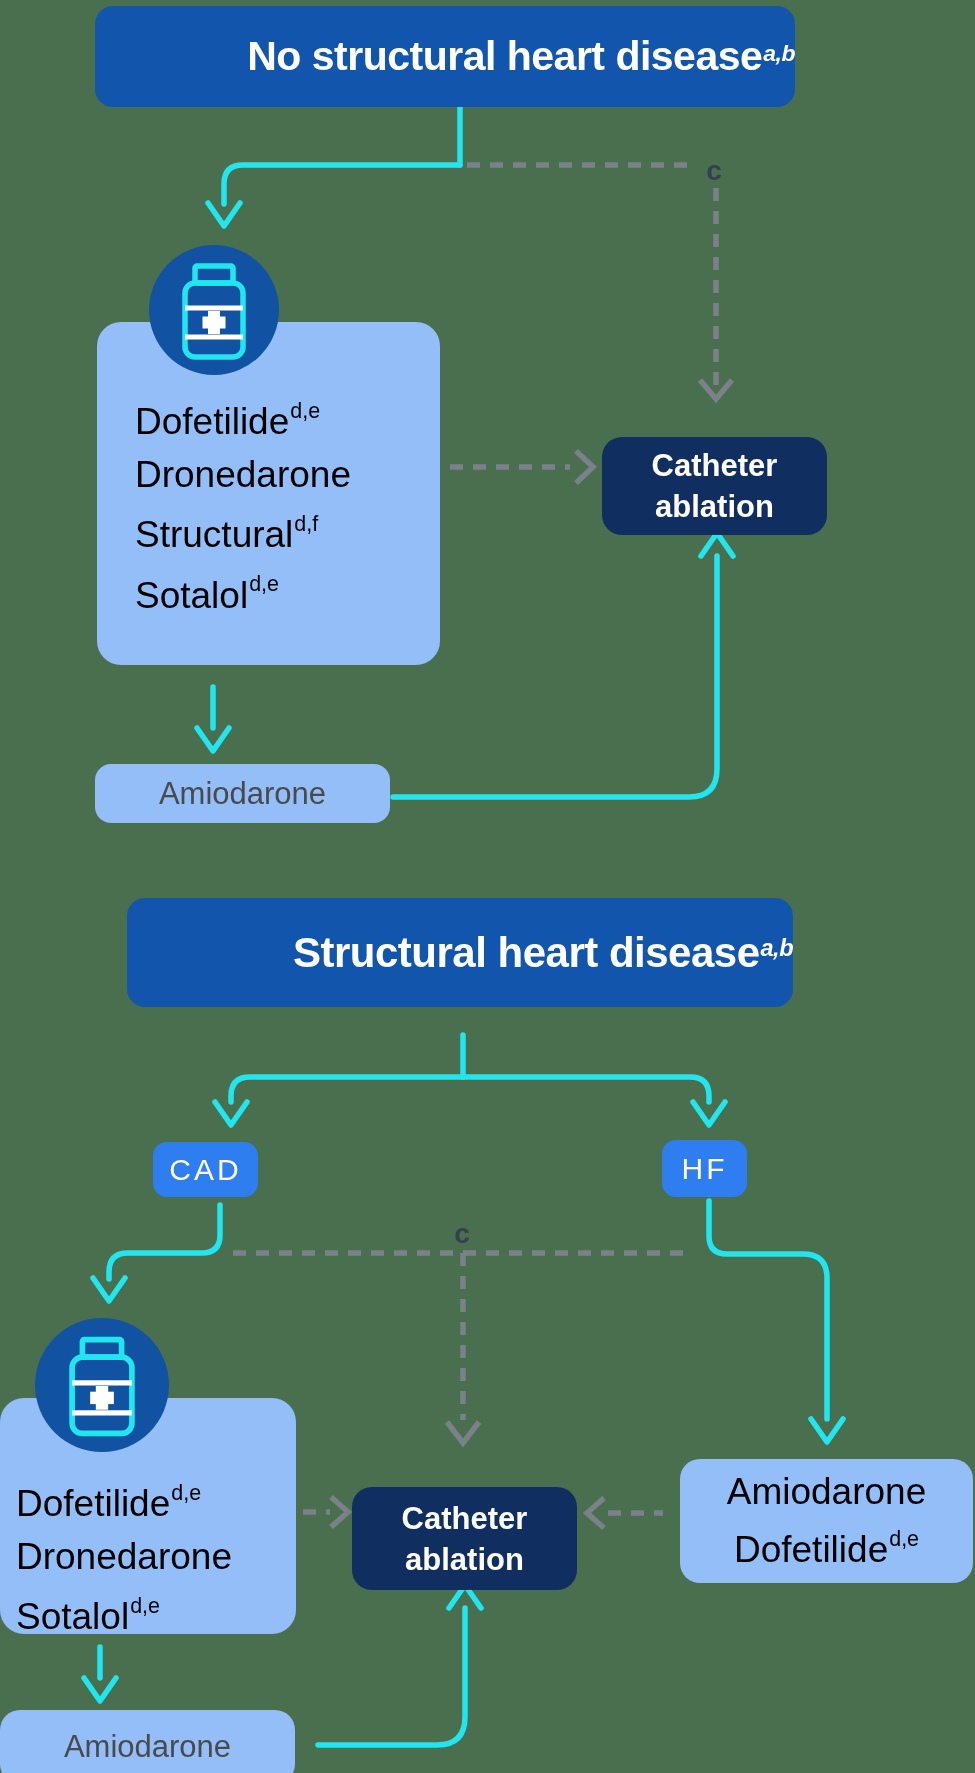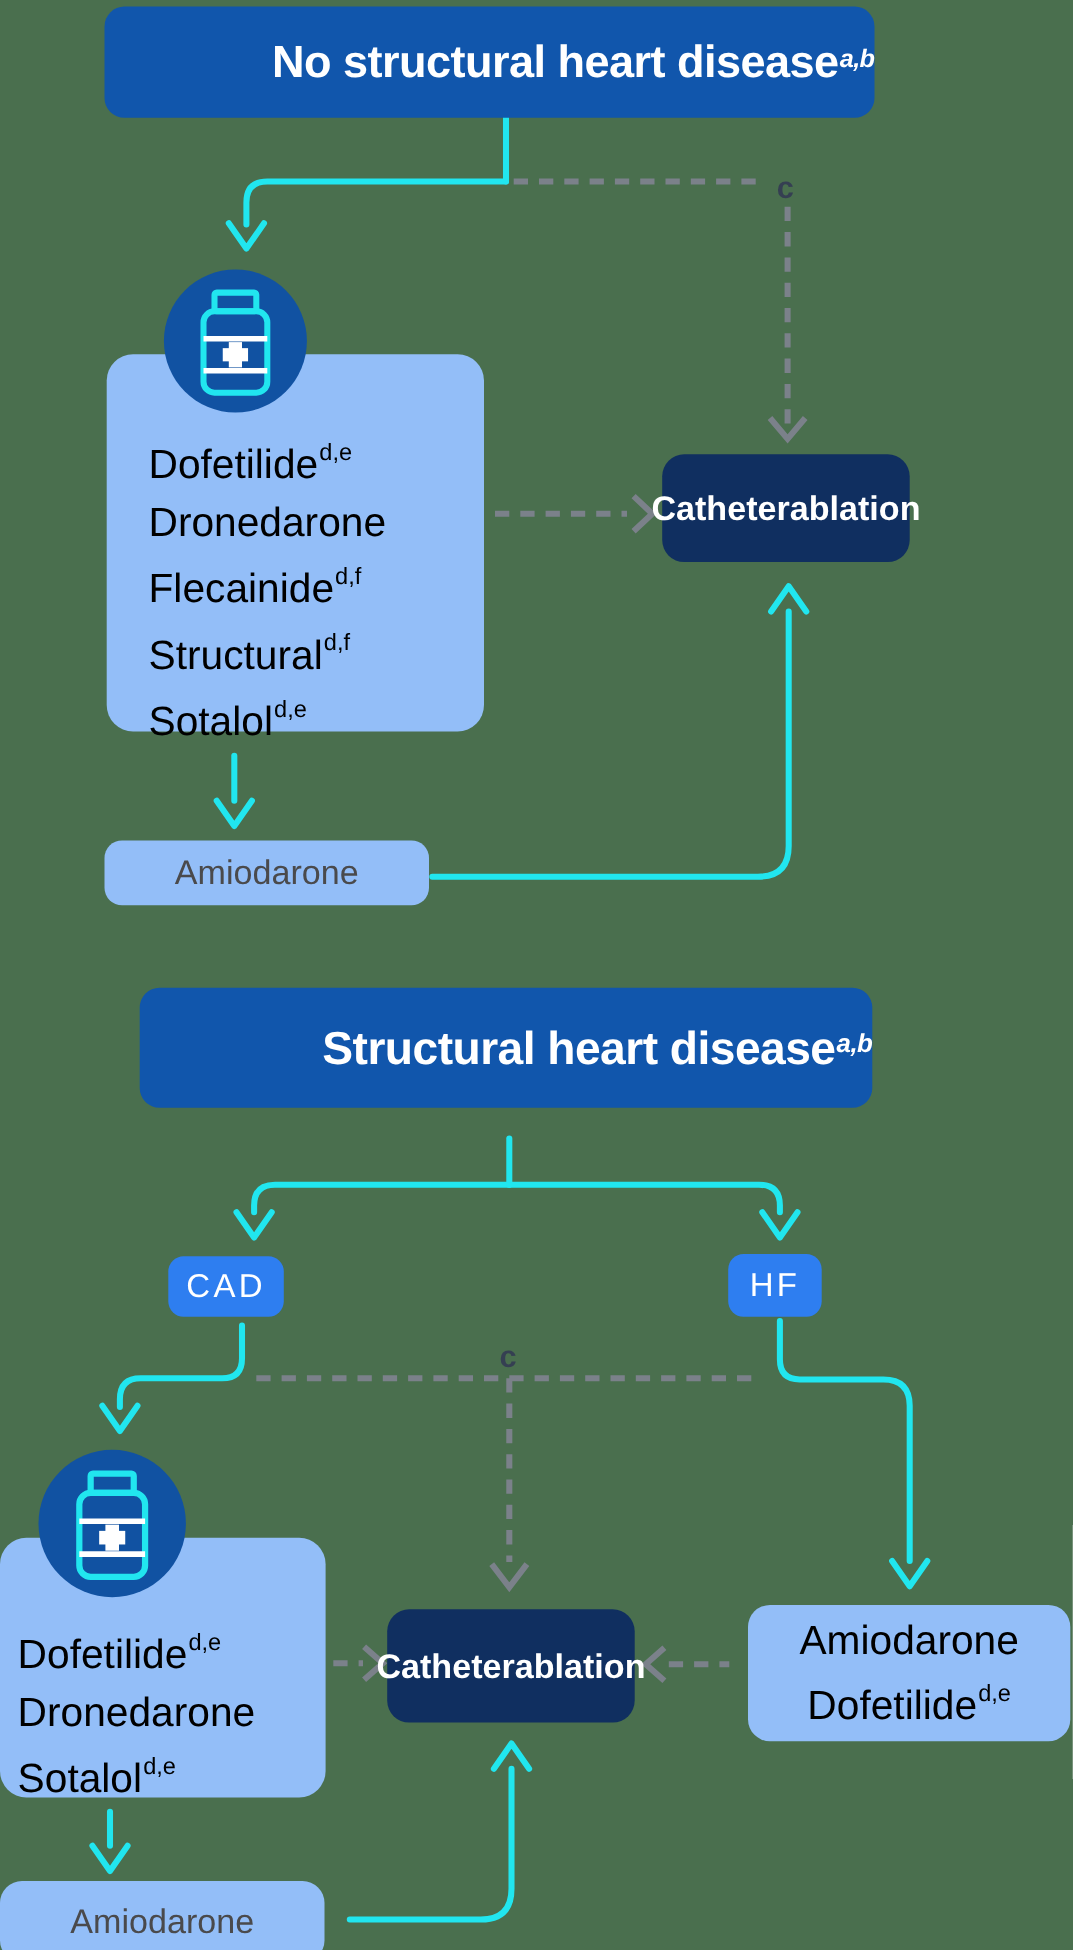--- a/index.html
+++ b/index.html
@@ -22,22 +22,22 @@
   .light-box{
     background:#93bef8;border-radius:24px;color:#4a4a4c;
   }
   .drug-list .drug-item{
     font-size:37px;font-weight:500;color:#000000;line-height:53px;white-space:nowrap;
   }
   .drug-list sup{font-size:0.58em;position:relative;top:-0.15em;margin-left:1px;}
 
   .navy-box{
     background:#102f60;color:#ffffff;border-radius:20px;
-    display:flex;flex-direction:row;align-items:center;justify-content:center;
-    font-size:31px;font-weight:600;line-height:41px;
+    display:flex;flex-direction:column;align-items:center;justify-content:center;
+    font-size:31px;font-weight:600;line-height:41px;margin-top:24px;
   }
   .tag-box{
     background:#2e7ef0;color:#ffffff;border-radius:14px;
     display:flex;align-items:center;justify-content:center;
     font-size:30px;font-weight:500;letter-spacing:3px;
   }
   .amio-box{
     background:#93bef8;border-radius:16px;color:#4a4a4c;
     display:flex;align-items:center;justify-content:center;
     font-size:31px;font-weight:500;
@@ -116,21 +116,20 @@
   </svg>
 
   <div class="abs header-box" style="left:95px;top:6px;width:700px;height:101px;font-size:41px;">
     <span class="hdr-txt">No structural heart disease</span>
       <sup>a,b</sup>
   </div>
 
   <div class="abs light-box drug-list" style="left:97px;top:322px;width:343px;height:343px;padding:66px 0 0 38px;box-sizing:border-box;">
       <div class="drug-item"><span>Dofetilide</span><sup>d,e</sup></div>
       <div class="drug-item"><span>Dronedarone</span></div>
-      <div class="drug-item"><span>Flecainide</span><sup>d,f</sup></div>
       <div class="drug-item"><span>Structural</span><sup>d,f</sup></div>
       <div class="drug-item"><span>Sotalol</span><sup>d,e</sup></div>
     </div>
 
   <div class="abs pill-circle" style="left:149px;top:245px;width:130px;height:130px;">
     <svg width="130" height="130" viewBox="0 0 130 130">
       <rect x="46" y="21" width="38" height="17" rx="2" fill="none" stroke="#21e6ef" stroke-width="5.5"></rect>
       <rect x="36" y="38" width="58" height="74" rx="10" fill="none" stroke="#21e6ef" stroke-width="5.5"></rect>
       <line x1="36" y1="63" x2="94" y2="63" stroke="#ffffff" stroke-width="5"></line>
       <line x1="36" y1="92" x2="94" y2="92" stroke="#ffffff" stroke-width="5"></line>

